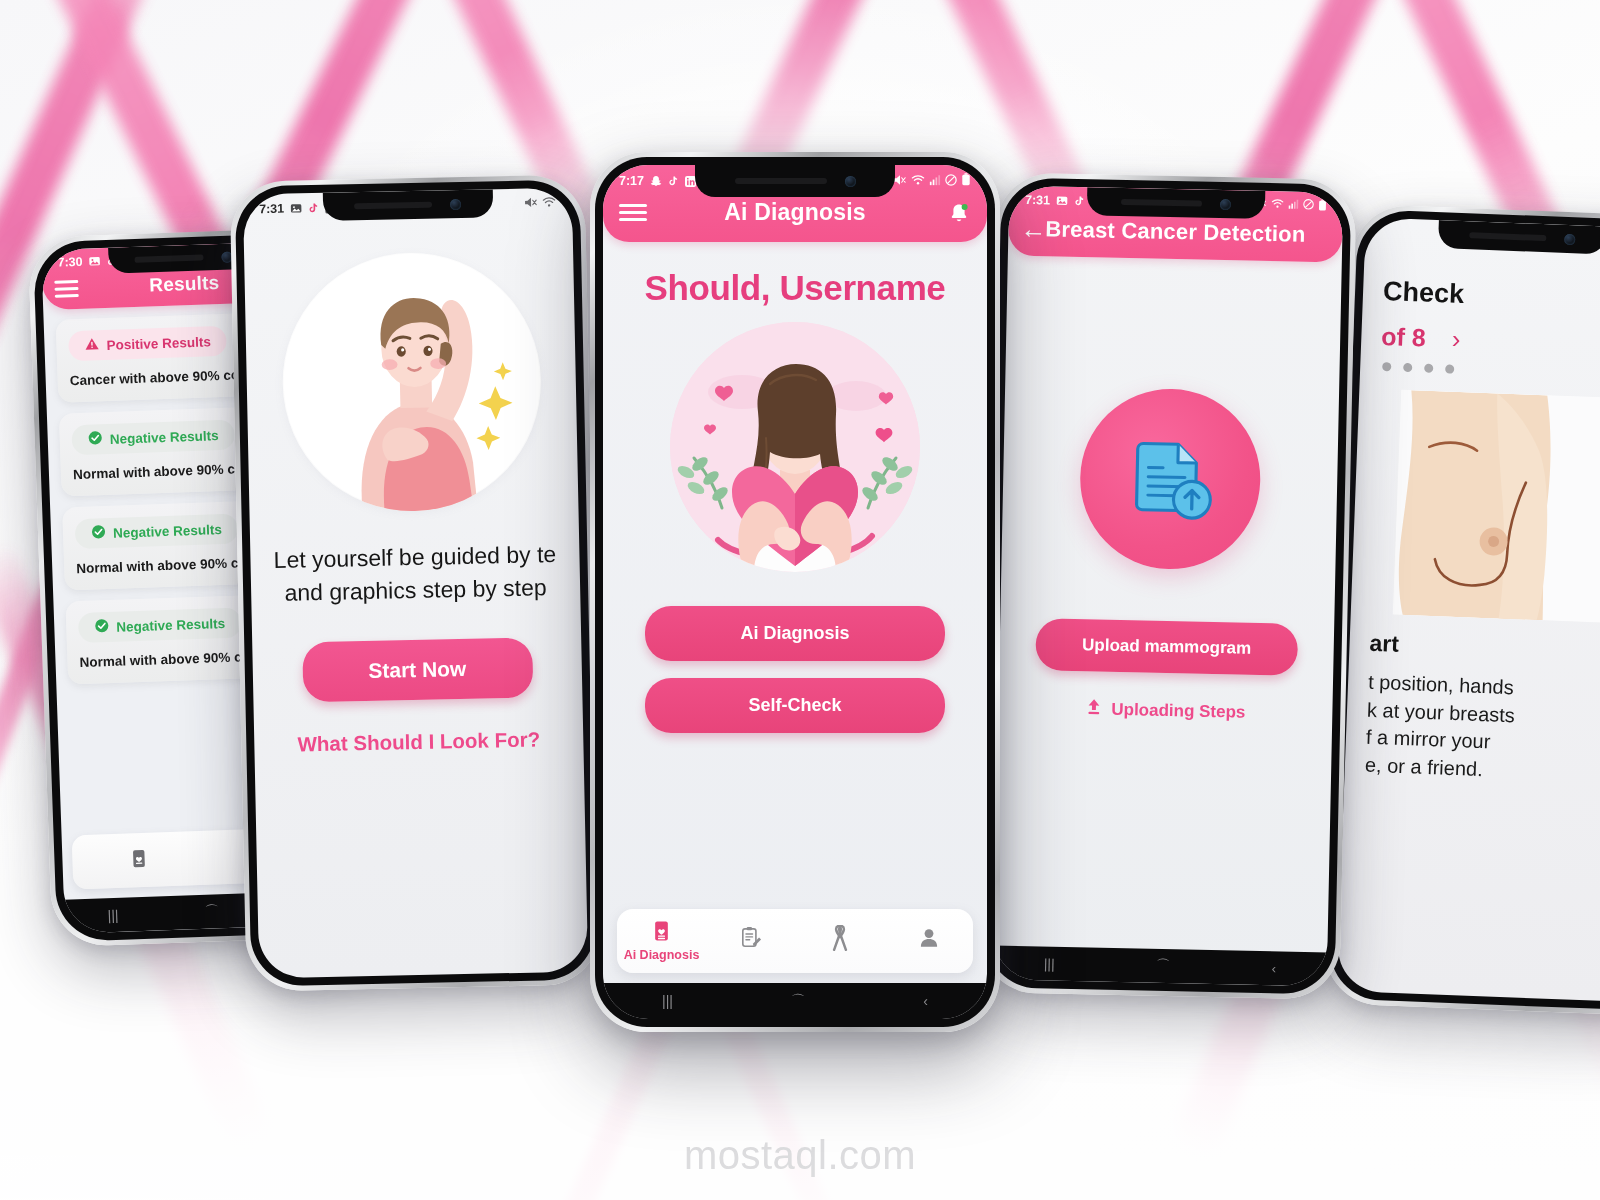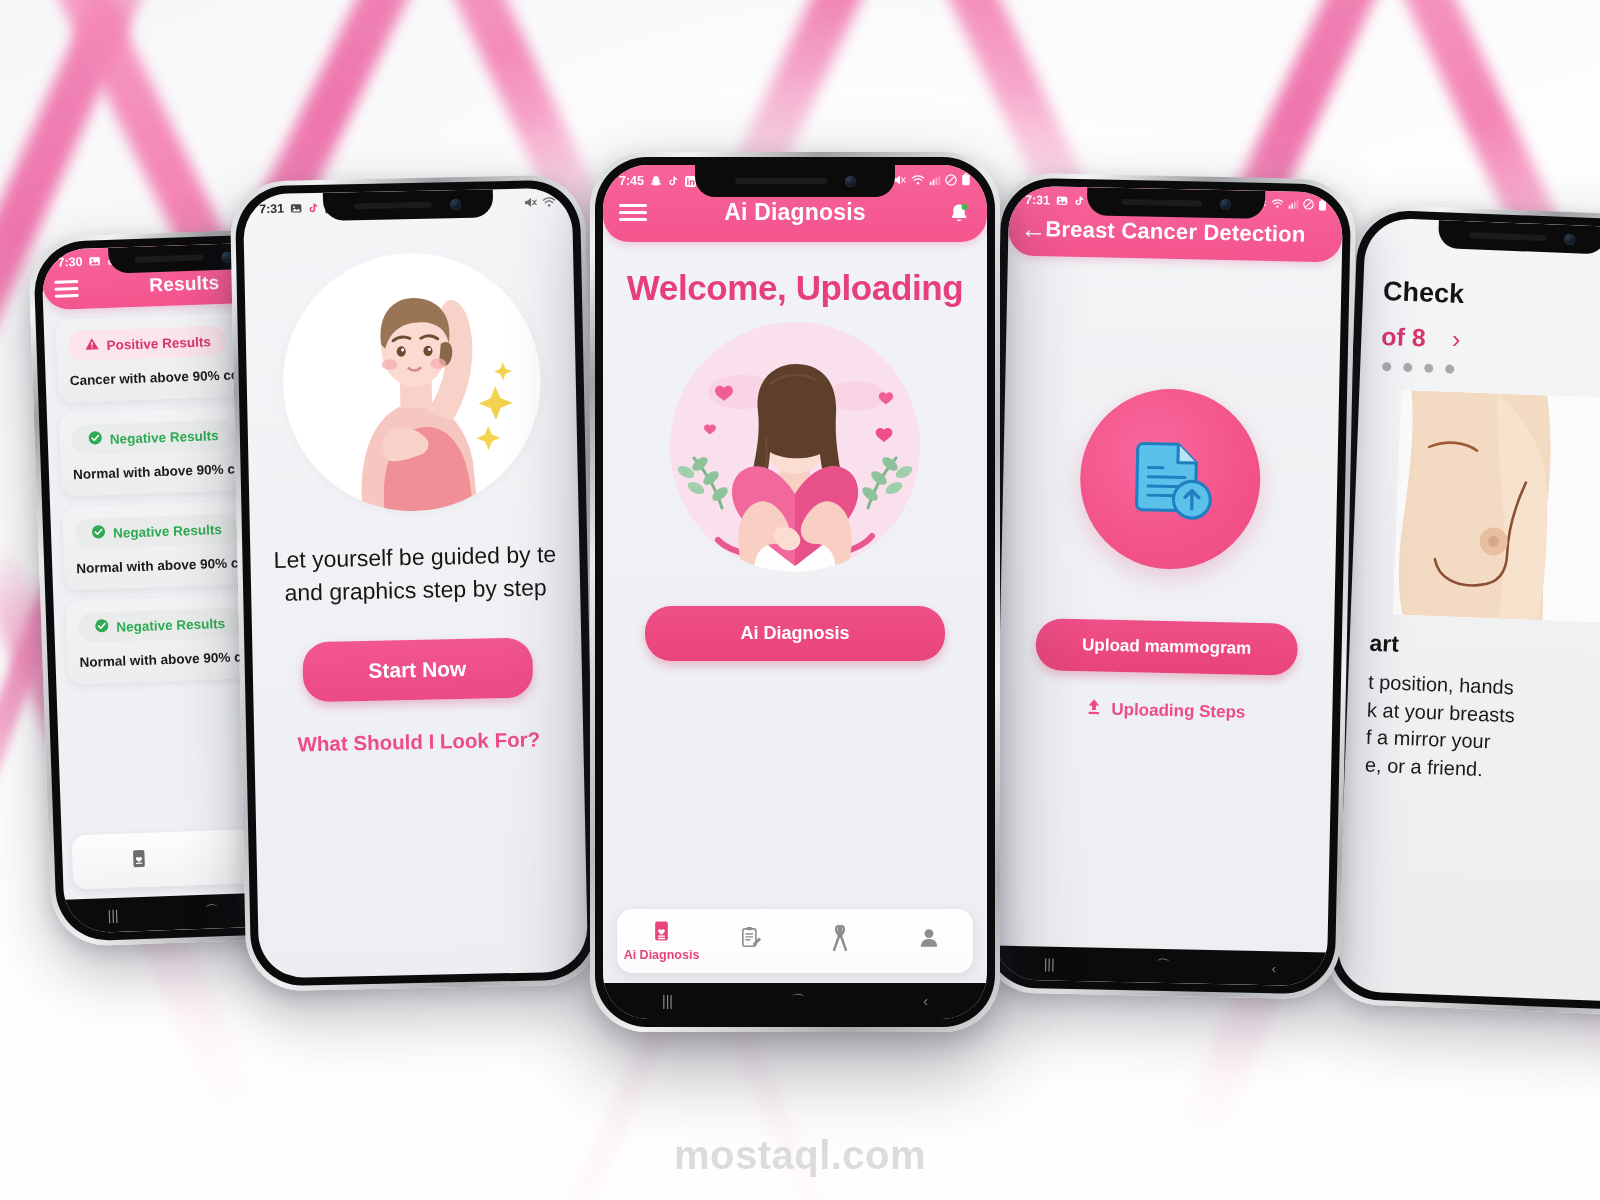--- a/index.html
+++ b/index.html
@@ -40,21 +40,21 @@
 
   
   #watermark{
     position:absolute;left:0;right:0;bottom:22px;text-align:center;
     color:#dcdcde;user-select:none;
   }
   #watermark .ar{
     font-size:50px;font-weight:700;letter-spacing:1px;line-height:1.05;
     font-family:"DejaVu Sans",sans-serif;
   }
-  #watermark .lat{font-size:40px;font-weight:700;letter-spacing:.5px;margin-top:2px;}
+  #watermark .lat{font-size:40px;font-weight:400;letter-spacing:.5px;margin-top:2px;}
 
   
   .phone{
     position:absolute;
     border-radius:56px;
     background:linear-gradient(135deg,#cfd0d2 0%,#f2f3f4 8%,#9fa0a3 18%,#e9eaec 32%,#b9babd 55%,#f0f1f2 72%,#a9aaad 88%,#d9dadc 100%);
     padding:5px;
     box-shadow:0 26px 60px rgba(40,40,55,.30), 0 6px 18px rgba(40,40,55,.18);
   }
   .phone .bezel{
@@ -508,21 +508,21 @@
  <div class="bezel">
   <div class="screen">
 
     <div class="notch" style="width:200px;height:32px;">
       <div class="speaker"></div>
       <div class="cam"></div>
     </div>
 
     <div class="statusbar" style="color:#fff;height:32px;">
       <div class="sb-left">
-        <span>7:45</span>
+        <span>7:17</span>
         <span class="sb-ico">
           <svg width="12" height="12" viewBox="0 0 16 16">
                 <path d="M8 1.4c2.6 0 3.9 1.9 3.9 4 0 .9-.1 1.6-.1 1.9.4.2 1 .1 1.4-.1.6-.2 1 .6.4 1-.5.4-1.4.6-1.4 1 0 .7 2 1.8 2.5 2 .4.2.2.9-.3 1-.6.1-1.3.2-1.5.5-.1.3 0 .9-.5.9-.6 0-1.3-.4-2.2-.2-.9.2-1.3 1.2-2.2 1.2s-1.3-1-2.2-1.2c-.9-.2-1.6.2-2.2.2-.5 0-.4-.6-.5-.9-.2-.3-.9-.4-1.5-.5-.5-.1-.7-.8-.3-1 .5-.2 2.5-1.3 2.5-2 0-.4-.9-.6-1.4-1-.6-.4-.2-1.2.4-1 .4.2 1 .3 1.4.1 0-.3-.1-1-.1-1.9 0-2.1 1.3-4 3.9-4z" fill="#fff"></path>
               </svg>
         </span>
         <span class="sb-ico">
           <svg width="11" height="12" viewBox="0 0 16 16">
                 <path d="M10.2 1.4c.3 1.7 1.3 2.7 3 2.9v2c-1 .1-1.9-.2-2.9-.8v4.2c0 2.5-1.9 4.3-4.2 4.3-2.3 0-4.1-1.8-4.1-4 0-2.3 1.9-4.1 4.3-3.9v2.1c-1.3-.2-2.3.5-2.3 1.8 0 1.1.8 1.9 1.9 1.9 1.1 0 2-.8 2-2.1V1.4z" fill="#fff"></path>
               </svg>
         </span>
@@ -581,21 +581,21 @@
       <div class="title">Ai Diagnosis</div>
       <div style="width:28px;display:flex;justify-content:flex-end;">
         <svg width="24" height="24" viewBox="0 0 24 24">
           <path d="M12 3.4c-3.3 0-5.6 2.4-5.6 5.6v4.3l-1.5 2.3c-.4.6 0 1.4.8 1.4h12.6c.8 0 1.2-.8.8-1.4l-1.5-2.3V9c0-3.2-2.3-5.6-5.6-5.6z" fill="#fff"></path>
           <path d="M9.7 18.6a2.4 2.4 0 0 0 4.6 0z" fill="#fff"></path>
           <circle cx="17.6" cy="6" r="3" fill="#3fb950"></circle>
         </svg>
       </div>
     </div>
 
-    <div id="p3-welcome">Welcome, Uploading</div>
+    <div id="p3-welcome">Should, Username</div>
 
     <div id="p3-illo">
       <svg viewBox="0 0 250 250" width="250" height="250">
         <circle cx="125" cy="125" r="125" fill="#fae0ec"></circle>
 
         <ellipse cx="72" cy="70" rx="34" ry="17" fill="#f7d0e2" opacity=".75"></ellipse>
         <ellipse cx="186" cy="74" rx="30" ry="15" fill="#f7d0e2" opacity=".75"></ellipse>
 
         <path d="M54 66 c-3-4-9-2-9 3 0 4 6 7 9 10 3-3 9-6 9-10 0-5-6-7-9-3z" fill="#ef5f94"></path>
         <path d="M216 72 c-2.4-3.2-7.2-1.6-7.2 2.4 0 3.2 4.8 5.6 7.2 8 2.4-2.4 7.2-4.8 7.2-8 0-4-4.8-5.6-7.2-2.4z" fill="#ef5f94"></path>
@@ -634,20 +634,21 @@
 
         <path d="M74 250 C62 214 70 186 88 180 C100 176 112 188 118 202 C122 212 116 222 104 222 C92 222 84 232 84 250 Z" fill="#f9cfc4"></path>
         <path d="M176 250 C188 214 180 186 162 180 C150 176 138 188 132 202 C128 212 134 222 146 222 C158 222 166 232 166 250 Z" fill="#f9cfc4"></path>
 
         <path d="M108 206 c10 -4 20 2 22 10 c2 8 -6 14 -14 12 c-10 -2 -16 -18 -8 -22z" fill="#fbddd2"></path>
       </svg>
     </div>
 
     <div id="p3-buttons">
       <div class="btn-pill">Ai Diagnosis</div>
+      <div class="btn-pill">Self-Check</div>
     </div>
 
     <div id="p3-tabbar">
       <div class="tab active">
         <span>
           <svg width="19" height="22" viewBox="0 0 18 20">
                 <rect x="3" y="1" width="12" height="18" rx="2" fill="#e8447a"></rect>
                 <path d="M9 9.2c-1-1.6-3.2-1-3.2.7 0 1.4 2 2.7 3.2 3.6 1.2-.9 3.2-2.2 3.2-3.6 0-1.7-2.2-2.3-3.2-.7z" fill="#fff"></path>
                 <rect x="5.6" y="14.2" width="6.8" height="1.3" rx=".6" fill="#fff"></rect>
                 <rect x="5.6" y="16.4" width="6.8" height="1.3" rx=".6" fill="#fff"></rect>

